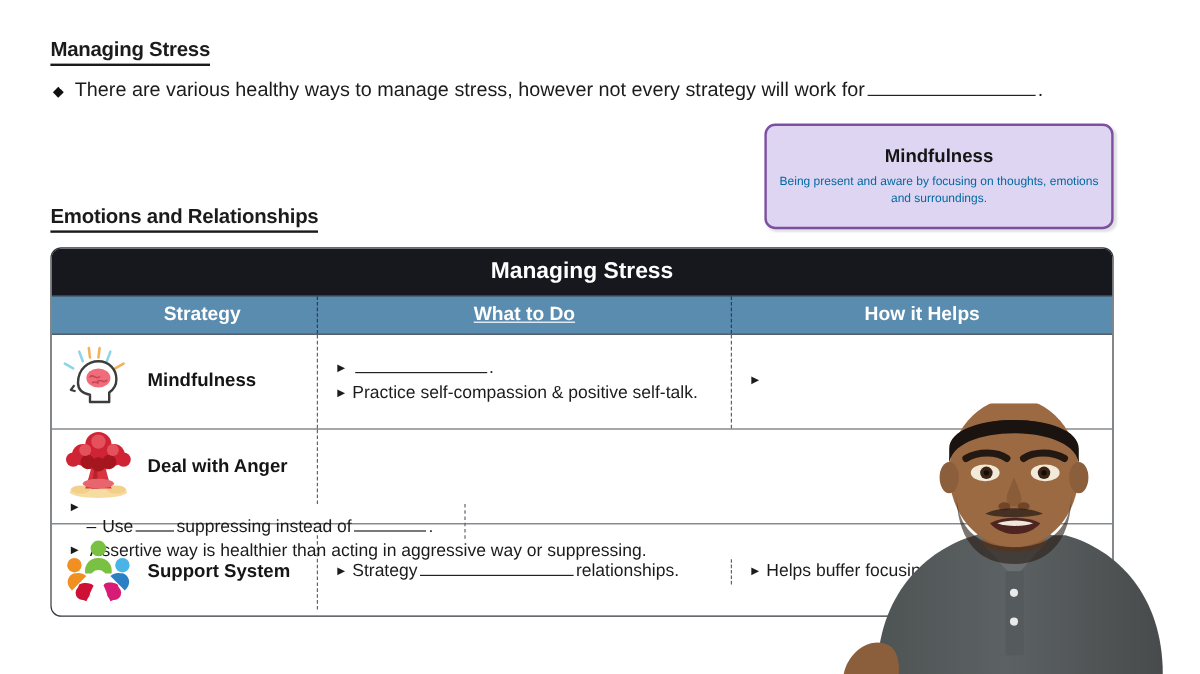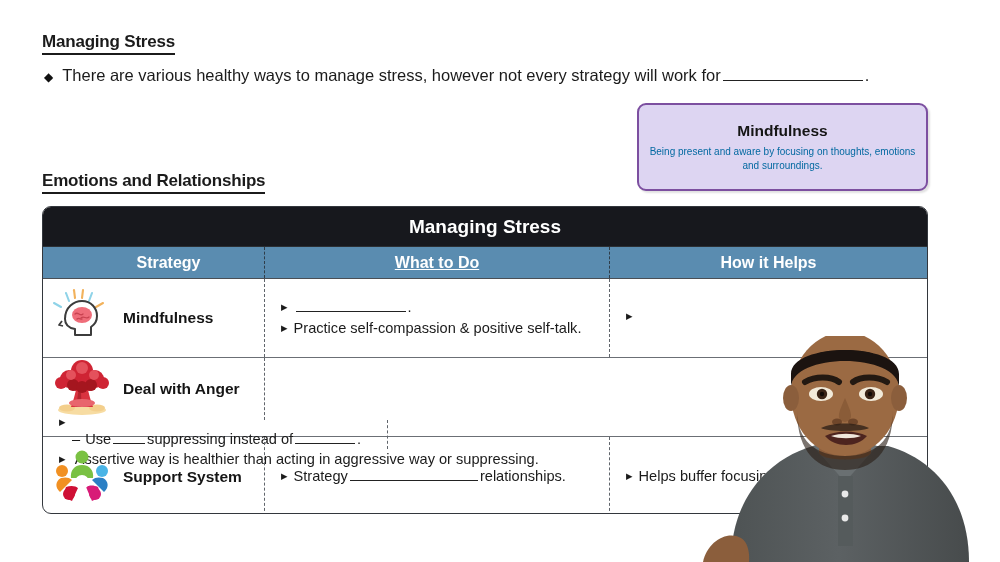--- a/index.html
+++ b/index.html
@@ -130,21 +130,21 @@
   }
   .col-strategy { width: 222px; border-right: 1.4px dashed #2f3d49; box-sizing: border-box; padding-left: 30px; }
   .col-what     { width: 345px; border-right: 1.4px dashed #2f3d49; box-sizing: border-box; text-decoration: underline; }
   .col-how      { flex: 1; box-sizing: border-box; }
 
   .table-row {
     display: flex;
     border-bottom: 1.4px solid #6b6f75;
     box-sizing: border-box;
   }
-  .table-row.last { border-bottom: none; }
+  .table-row.last { border-bottom: none; align-items: center; }
   .row-h1 { height: 79px; }
   .row-h2 { height: 79px; flex-direction: column; }
   .row-h3 { height: 79px; }
 
   .cell-strategy {
     width: 222px;
     box-sizing: border-box;
     border-right: 1.4px dashed #60656b;
     display: flex;
     align-items: center;

